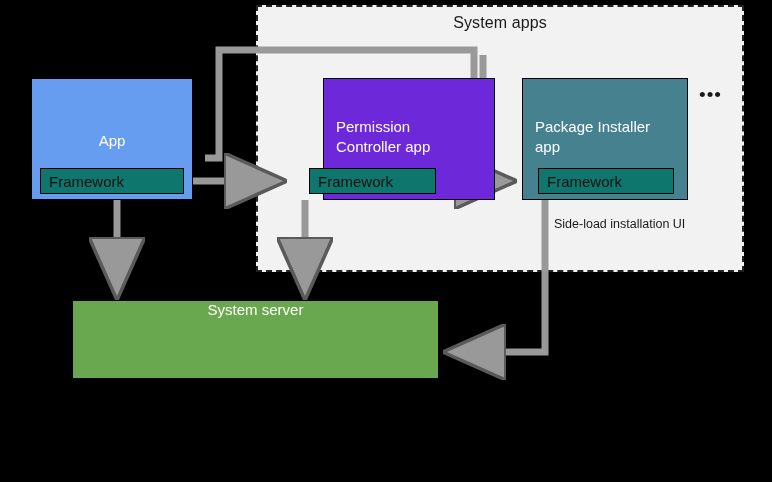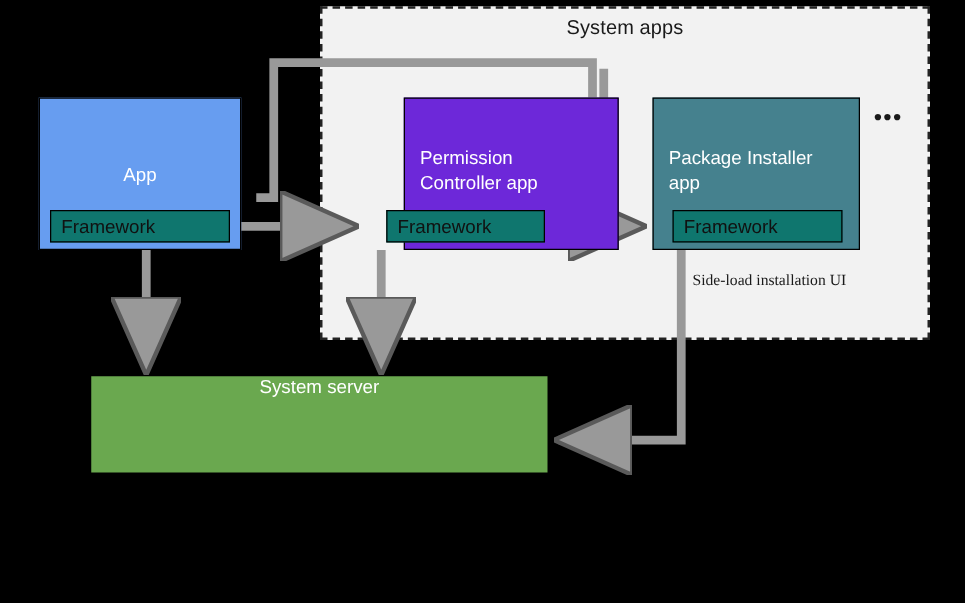--- a/index.html
+++ b/index.html
@@ -139,21 +139,21 @@
 
   
   .caption {
     position: absolute;
     font-size: 12.5px;
     line-height: 18px;
     color: #1a1a1a;
     white-space: pre-line;
   }
   .caption-permctl { left: 312px; top: 215px; width: 215px; }
-  .caption-pkg     { left: 554px; top: 215px; width: 190px; font-family: Liberation Serif, serif; }
+  .caption-pkg     { left: 554px; top: 215px; width: 190px; }
 </style>
 </head>
 <body>
 
 <div id="stage">
 
   <div class="sysapps-container"></div>
   <div class="sysapps-title">System apps</div>
   <div class="ellipsis-dots">•••</div>
 

